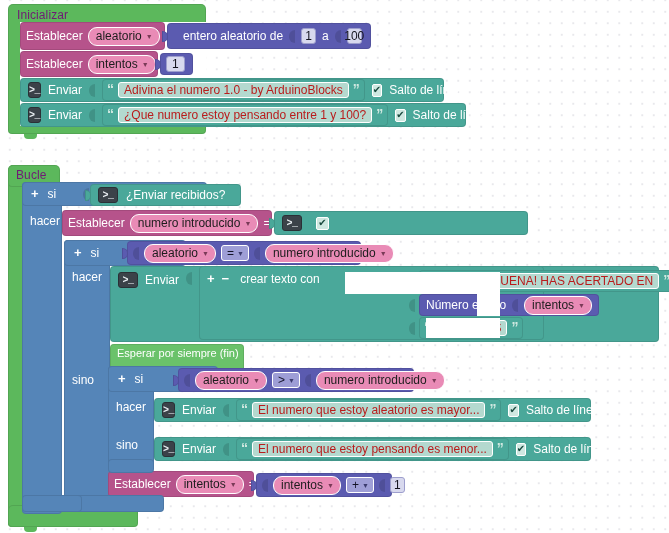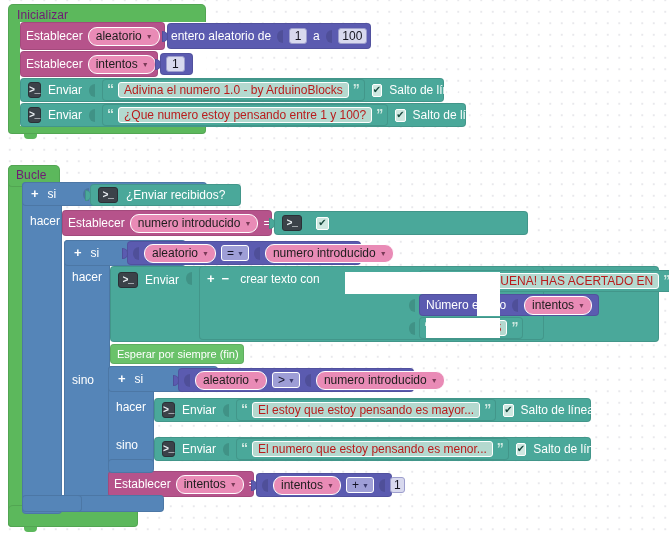--- a/index.html
+++ b/index.html
@@ -165,21 +165,21 @@
   <div class="blk rowblk c-set" style="left:20px; top:22px; width:145px; height:28px; padding:0 6px; gap:5px;">
     <span class="lbl">Establecer</span>
     <span class="fld-var">
       <span>aleatorio</span>
       <span class="caret">▼</span>
     </span>
     <span class="lbl">=</span>
     <span class="sock"></span>
   </div>
 
-  <div class="blk rowblk c-math" style="left:167px; top:23px; width:204px; height:26px; padding:0 4px; gap:6px;">
+  <div class="blk rowblk c-math" style="left:167px; top:23px; width:204px; height:26px; padding:0 16px; gap:6px;">
     <div class="plug p-math"></div>
     <span class="lbl">entero aleatorio de</span>
     <span class="sock"></span>
     <span class="fld-num">1</span>
     <span class="lbl">a</span>
     <span class="sock"></span>
     <span class="fld-num">100</span>
   </div>
 
   <div class="blk rowblk c-set" style="left:20px; top:51px; width:138px; height:26px; padding:0 6px; gap:5px;">
@@ -334,21 +334,21 @@
     </span>
 
     <span class="fld-chk" style="margin-top:6px;">✔</span>
     <span class="lbl" style="margin-top:7px;">Salto de línea</span>
   </div>
 
   <div style="position:absolute; left:345px; top:272px; width:155px; height:22px; background:#ffffff;"></div>
   <div style="position:absolute; left:477px; top:294px; width:23px; height:22px; background:#ffffff;"></div>
   <div style="position:absolute; left:426px; top:318px; width:74px; height:20px; background:#ffffff;"></div>
 
-  <div class="blk rowblk c-wait" style="left:110px; top:344px; width:134px; height:19px; padding:10px 7px;">
+  <div class="blk rowblk c-wait" style="left:110px; top:344px; width:134px; height:19px; padding:16px 7px;align-items:flex-end;">
     <span class="lbl" style="font-size:11px;">Esperar por siempre (fin)</span>
   </div>
 
   <div class="cbody c-ctrl" style="left:108px; top:366px; width:46px; height:102px;"></div>
   <div class="cbody c-ctrl" style="left:108px; top:366px; width:110px; height:26px;">
     <div style="display:flex; align-items:center; gap:9px; padding:6px 0 0 10px;">
       <span class="mut">+</span>
       <span class="lbl">si</span>
     </div>
   </div>
@@ -372,21 +372,21 @@
   </div>
   <span class="lbl" style="position:absolute; left:116px; top:400px;">hacer</span>
   <span class="lbl" style="position:absolute; left:116px; top:438px;">sino</span>
 
   <div class="blk rowblk c-io" style="left:154px; top:398px; width:437px; height:24px; padding:0 8px; gap:7px;">
     <span class="ic-term">&gt;_</span>
     <span class="lbl">Enviar</span>
     <span class="sock"></span>
     <span class="blk rowblk c-text" style="position:relative; left:0; top:0; height:22px; padding:0 5px; gap:4px;">
       <span class="quote">“</span>
-      <span class="fld-txt">El estoy que estoy pensando es mayor...</span>
+      <span class="fld-txt">El numero que estoy aleatorio es mayor...</span>
       <span class="quote">”</span>
     </span>
     <span class="fld-chk">✔</span>
     <span class="lbl">Salto de línea</span>
   </div>
 
   <div class="blk rowblk c-io" style="left:154px; top:437px; width:437px; height:24px; padding:0 8px; gap:7px;">
     <span class="ic-term">&gt;_</span>
     <span class="lbl">Enviar</span>
     <span class="sock"></span>

